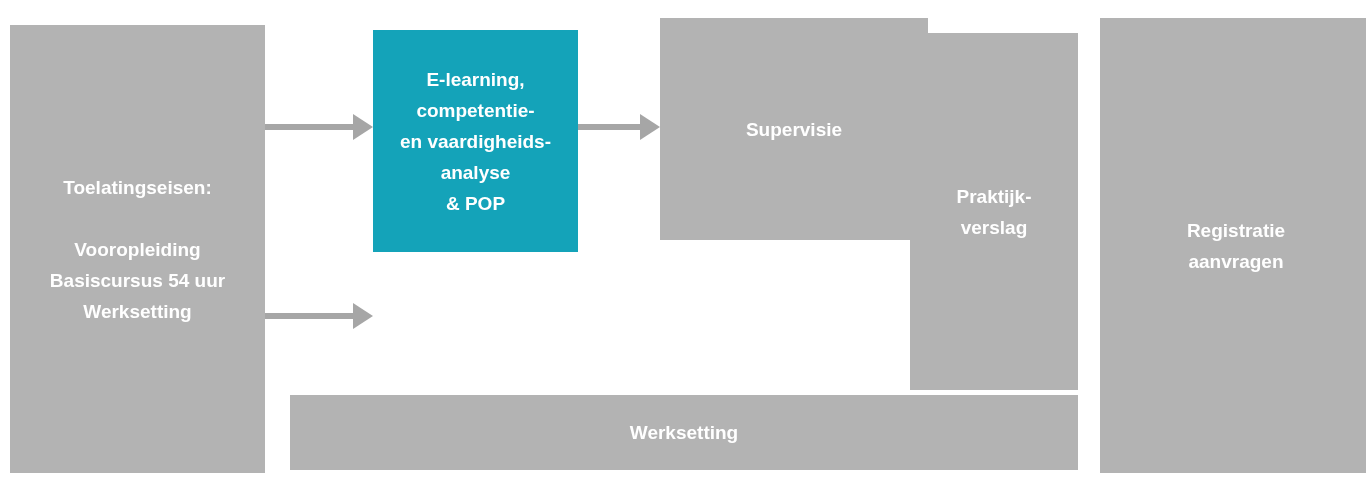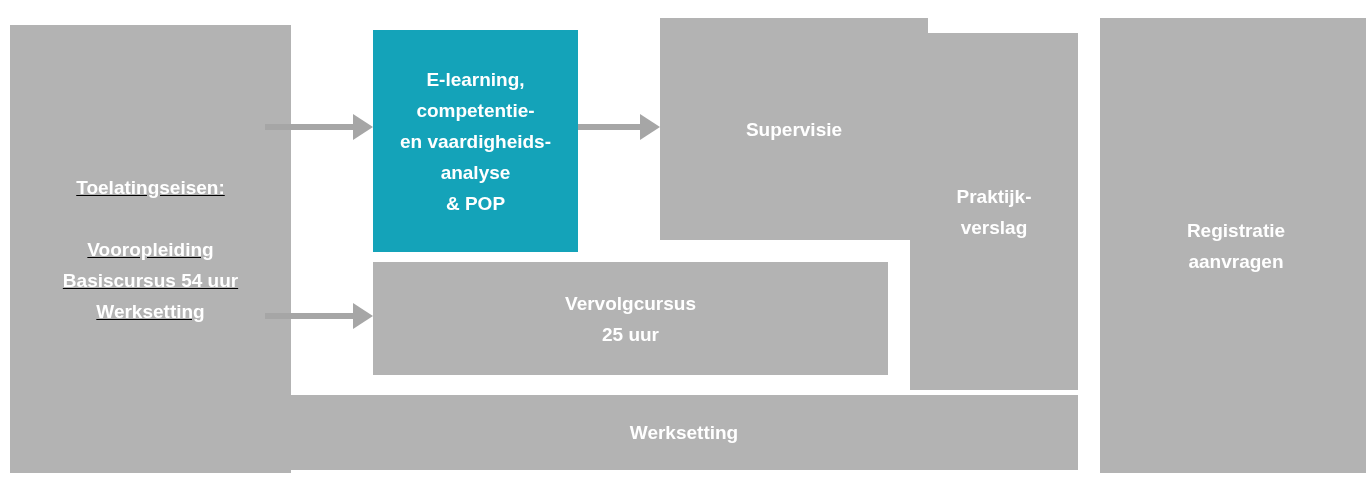--- a/index.html
+++ b/index.html
@@ -28,21 +28,21 @@
   .box .label {
     color: var(--text-white, #ffffff);
     font-weight: 700;
     font-size: 19px;
     line-height: 31px;
     white-space: pre-line;
     padding: 0 8px;
   }
 
   
-  #box-toelatingseisen { left: 10px;   top: 25px;  width: 281px; height: 448px; text-decoration: underline; }
+  #box-toelatingseisen { left: 10px;   top: 25px;  width: 255px; height: 448px; }
   #box-elearning       { left: 373px;  top: 18px;  width: 205px; height: 222px; margin-top: 12px; }
   #box-supervisie      { left: 660px;  top: 18px;  width: 268px; height: 222px; }
   #box-praktijkverslag { left: 910px;  top: 18px;  width: 168px; height: 357px; margin-top: 15px; }
   #box-registratie     { left: 1100px; top: 18px;  width: 272px; height: 455px; }
   #box-vervolgcursus   { left: 373px;  top: 262px; width: 515px; height: 113px; }
   #box-werksetting     { left: 290px;  top: 395px; width: 788px; height: 75px;  }
 
   
   .arrow { position: absolute; height: 26px; }
   .arrow .arrow-line {
@@ -95,24 +95,20 @@
   <div class="box gray" id="box-praktijkverslag">
     <div class="label">Praktijk-
 verslag</div>
   </div>
 
   <div class="box gray" id="box-registratie">
     <div class="label">Registratie
 aanvragen</div>
   </div>
 
-  <div class="box gray" id="box-vervolgcursus">
-    <div class="label">Vervolgcursus
-25 uur</div>
-  </div>
 
   <div class="box gray" id="box-werksetting">
     <div class="label">Werksetting</div>
   </div>
 
   <div class="arrow" id="arrow-1">
     <div class="arrow-line"></div>
     <div class="arrow-head"></div>
   </div>
 

